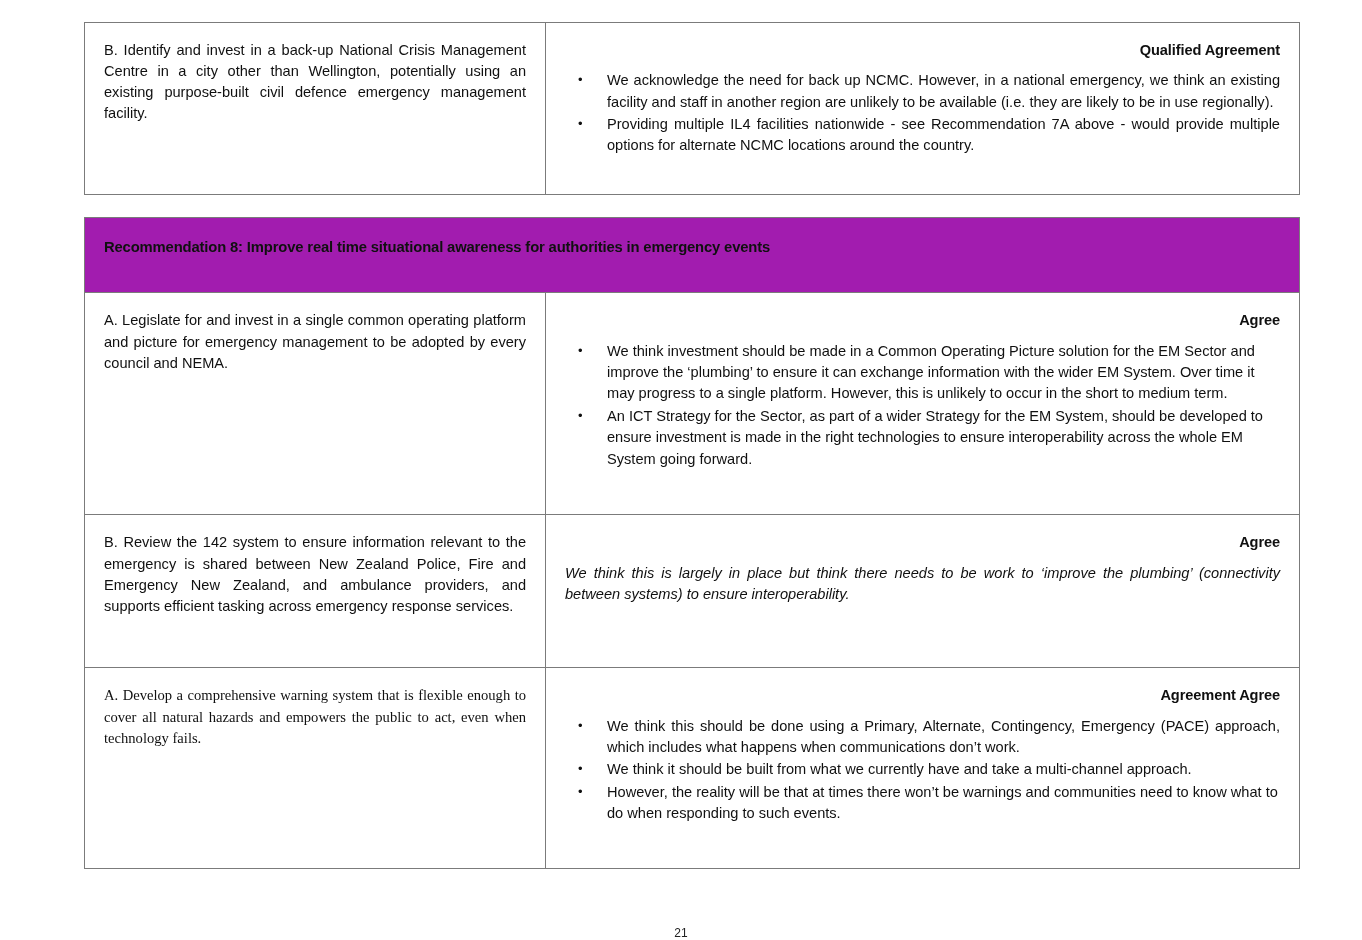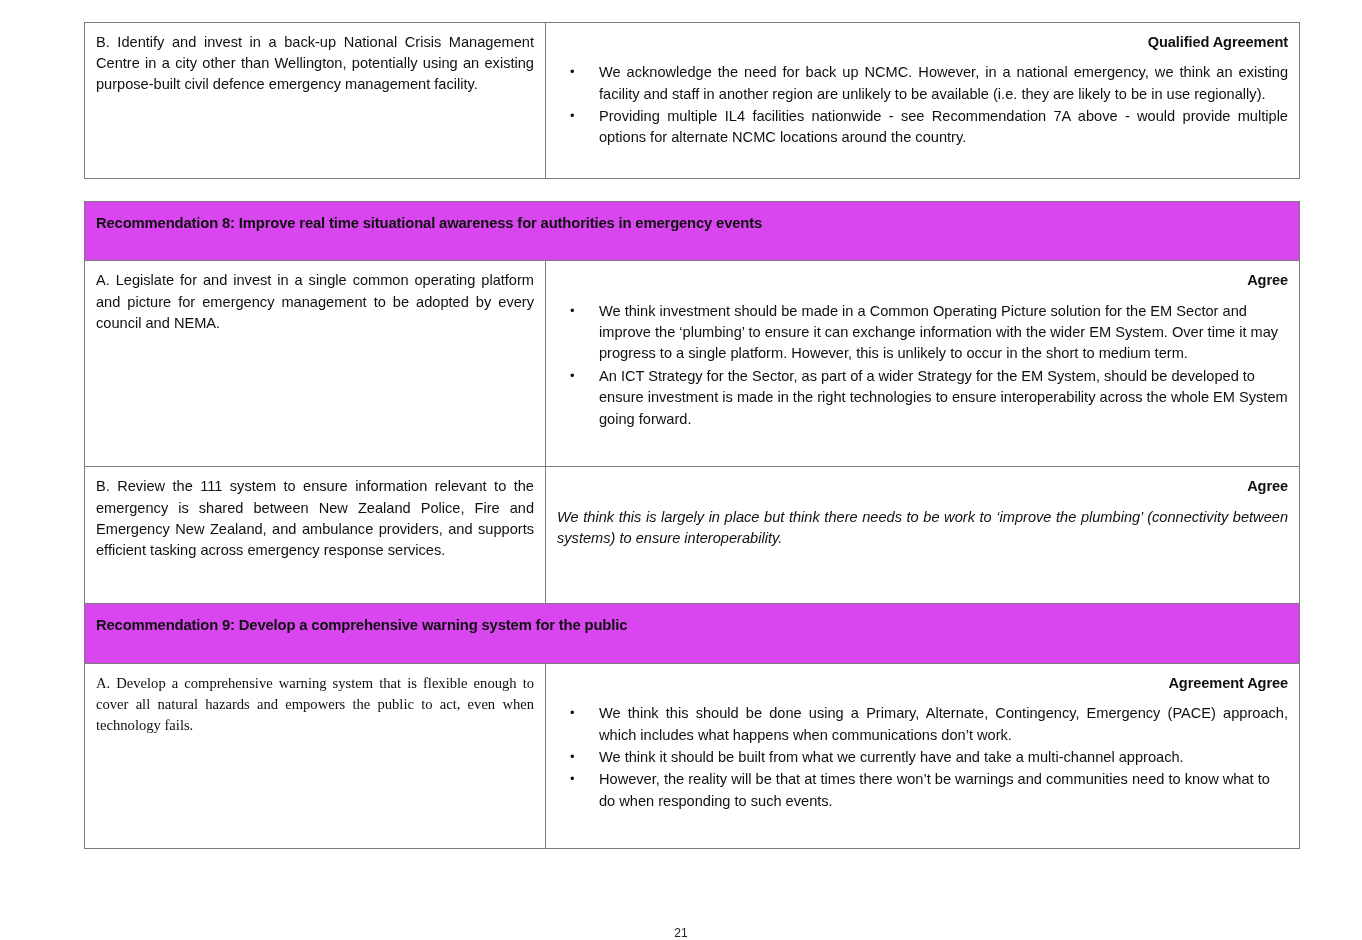--- a/index.html
+++ b/index.html
@@ -27,21 +27,21 @@
   
   .doc-table {
     width: 1215px;
     border-collapse: collapse;
     table-layout: fixed;
     background: #ffffff;
   }
   .doc-table td {
     border: 1.1px solid #7b7b7b;
     vertical-align: top;
-    padding: 0;
+    padding: 8px;
   }
   .col-left   { width: 461px; }
   .col-right  { width: 754px; }
 
   
   .cell {
     padding: 9px 11px 10px 11px;
     font-size: 14.6px;
     line-height: 1.45;
   }
@@ -88,21 +88,21 @@
     top: 0;
     font-size: 13px;
     line-height: 1.55;
   }
   ul.bullets > li.justified {
     text-align: justify;
   }
 
   
   .rec-header td {
-    background: #d946ef;
+    background: #a21caf;
     border: 1.1px solid #7b7b7b;
   }
   .rec-header .cell {
     font-weight: bold;
     font-size: 14.8px;
     padding: 11px 11px 26px 11px;
     letter-spacing: -0.15px;
   }
 
   
@@ -195,35 +195,30 @@
                 <span class="dot">•</span>
                 <span>An ICT Strategy for the Sector, as part of a wider Strategy for the EM System, should be developed to ensure investment is made in the right technologies to ensure interoperability across the whole EM System going forward.</span>
               </li>
             </ul>
           </div>
         </td>
       </tr>
 
       <tr>
         <td class="col-left">
-          <div class="cell left h-row-8b">B. Review the 111 system to ensure information relevant to the emergency is shared between New Zealand Police, Fire and Emergency New Zealand, and ambulance providers, and supports efficient tasking across emergency response services.</div>
+          <div class="cell left h-row-8b">B. Review the 142 system to ensure information relevant to the emergency is shared between New Zealand Police, Fire and Emergency New Zealand, and ambulance providers, and supports efficient tasking across emergency response services.</div>
         </td>
         <td class="col-right">
           <div class="cell right">
             <div class="stance">Agree</div>
             <p class="para justified">We think this is largely in place but think there needs to be work to ‘improve the plumbing’ (connectivity between systems) to ensure interoperability.</p>
           </div>
         </td>
       </tr>
 
-      <tr class="rec-header">
-        <td colspan="2">
-          <div class="cell">Recommendation 9: Develop a comprehensive warning system for the public</div>
-        </td>
-      </tr>
 
       <tr>
         <td class="col-left">
           <div class="cell left h-row-9a">A. Develop a comprehensive warning system that is flexible enough to cover all natural hazards and empowers the public to act, even when technology fails.</div>
         </td>
         <td class="col-right">
           <div class="cell right">
             <div class="stance">Agreement Agree</div>
             <ul class="bullets">
               <li class="justified">

